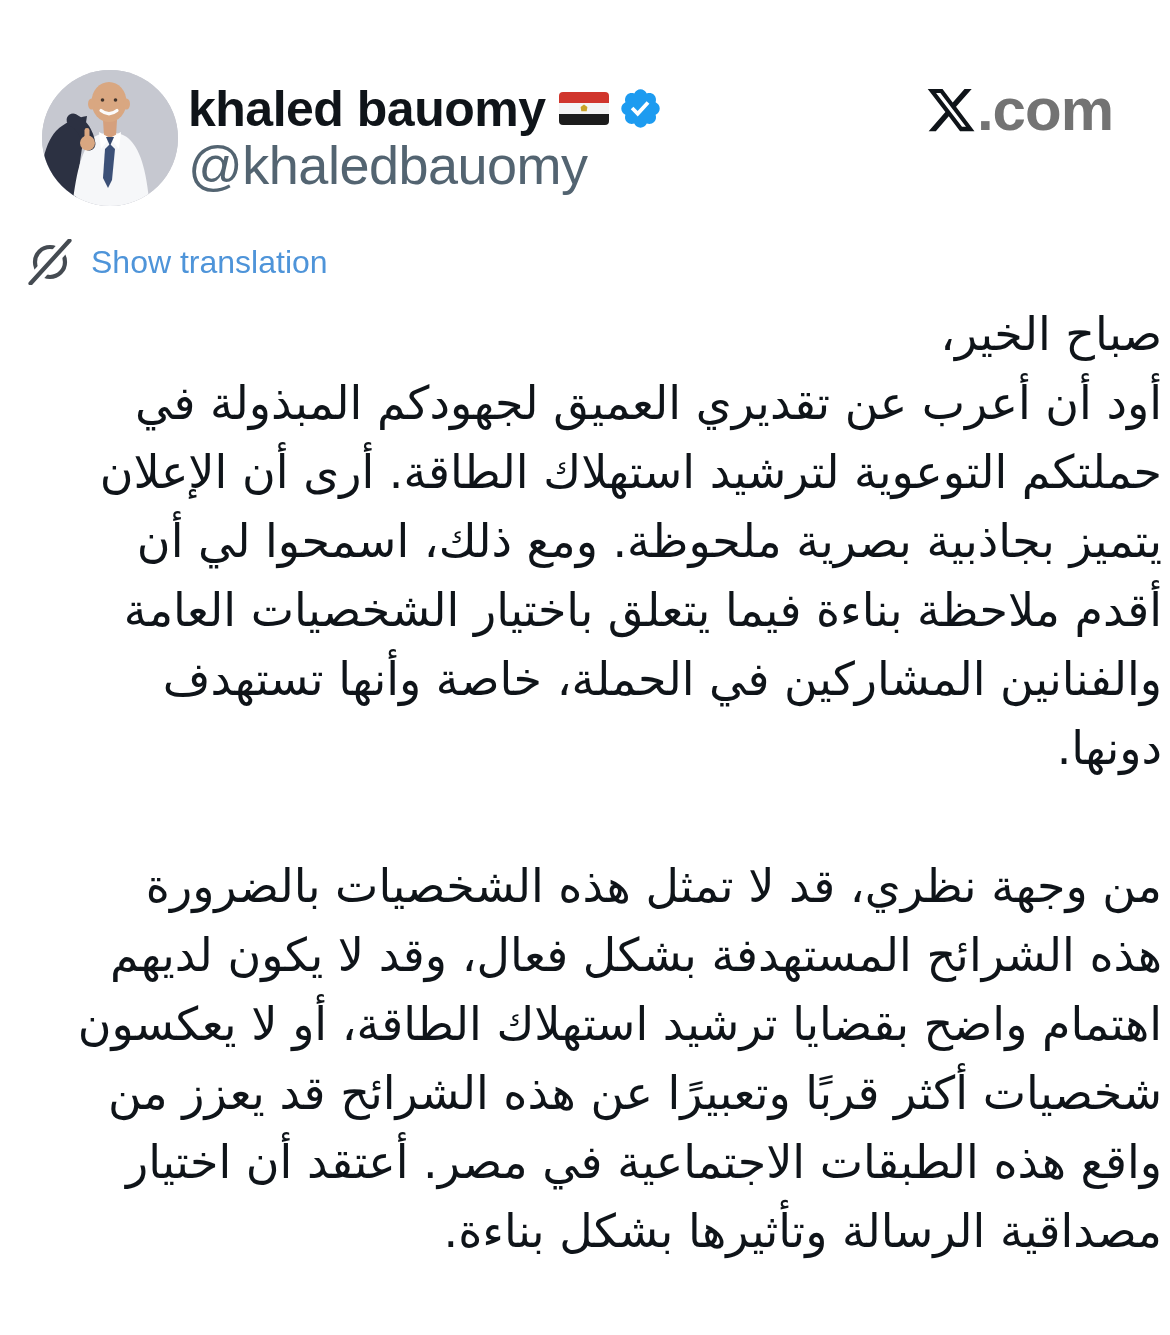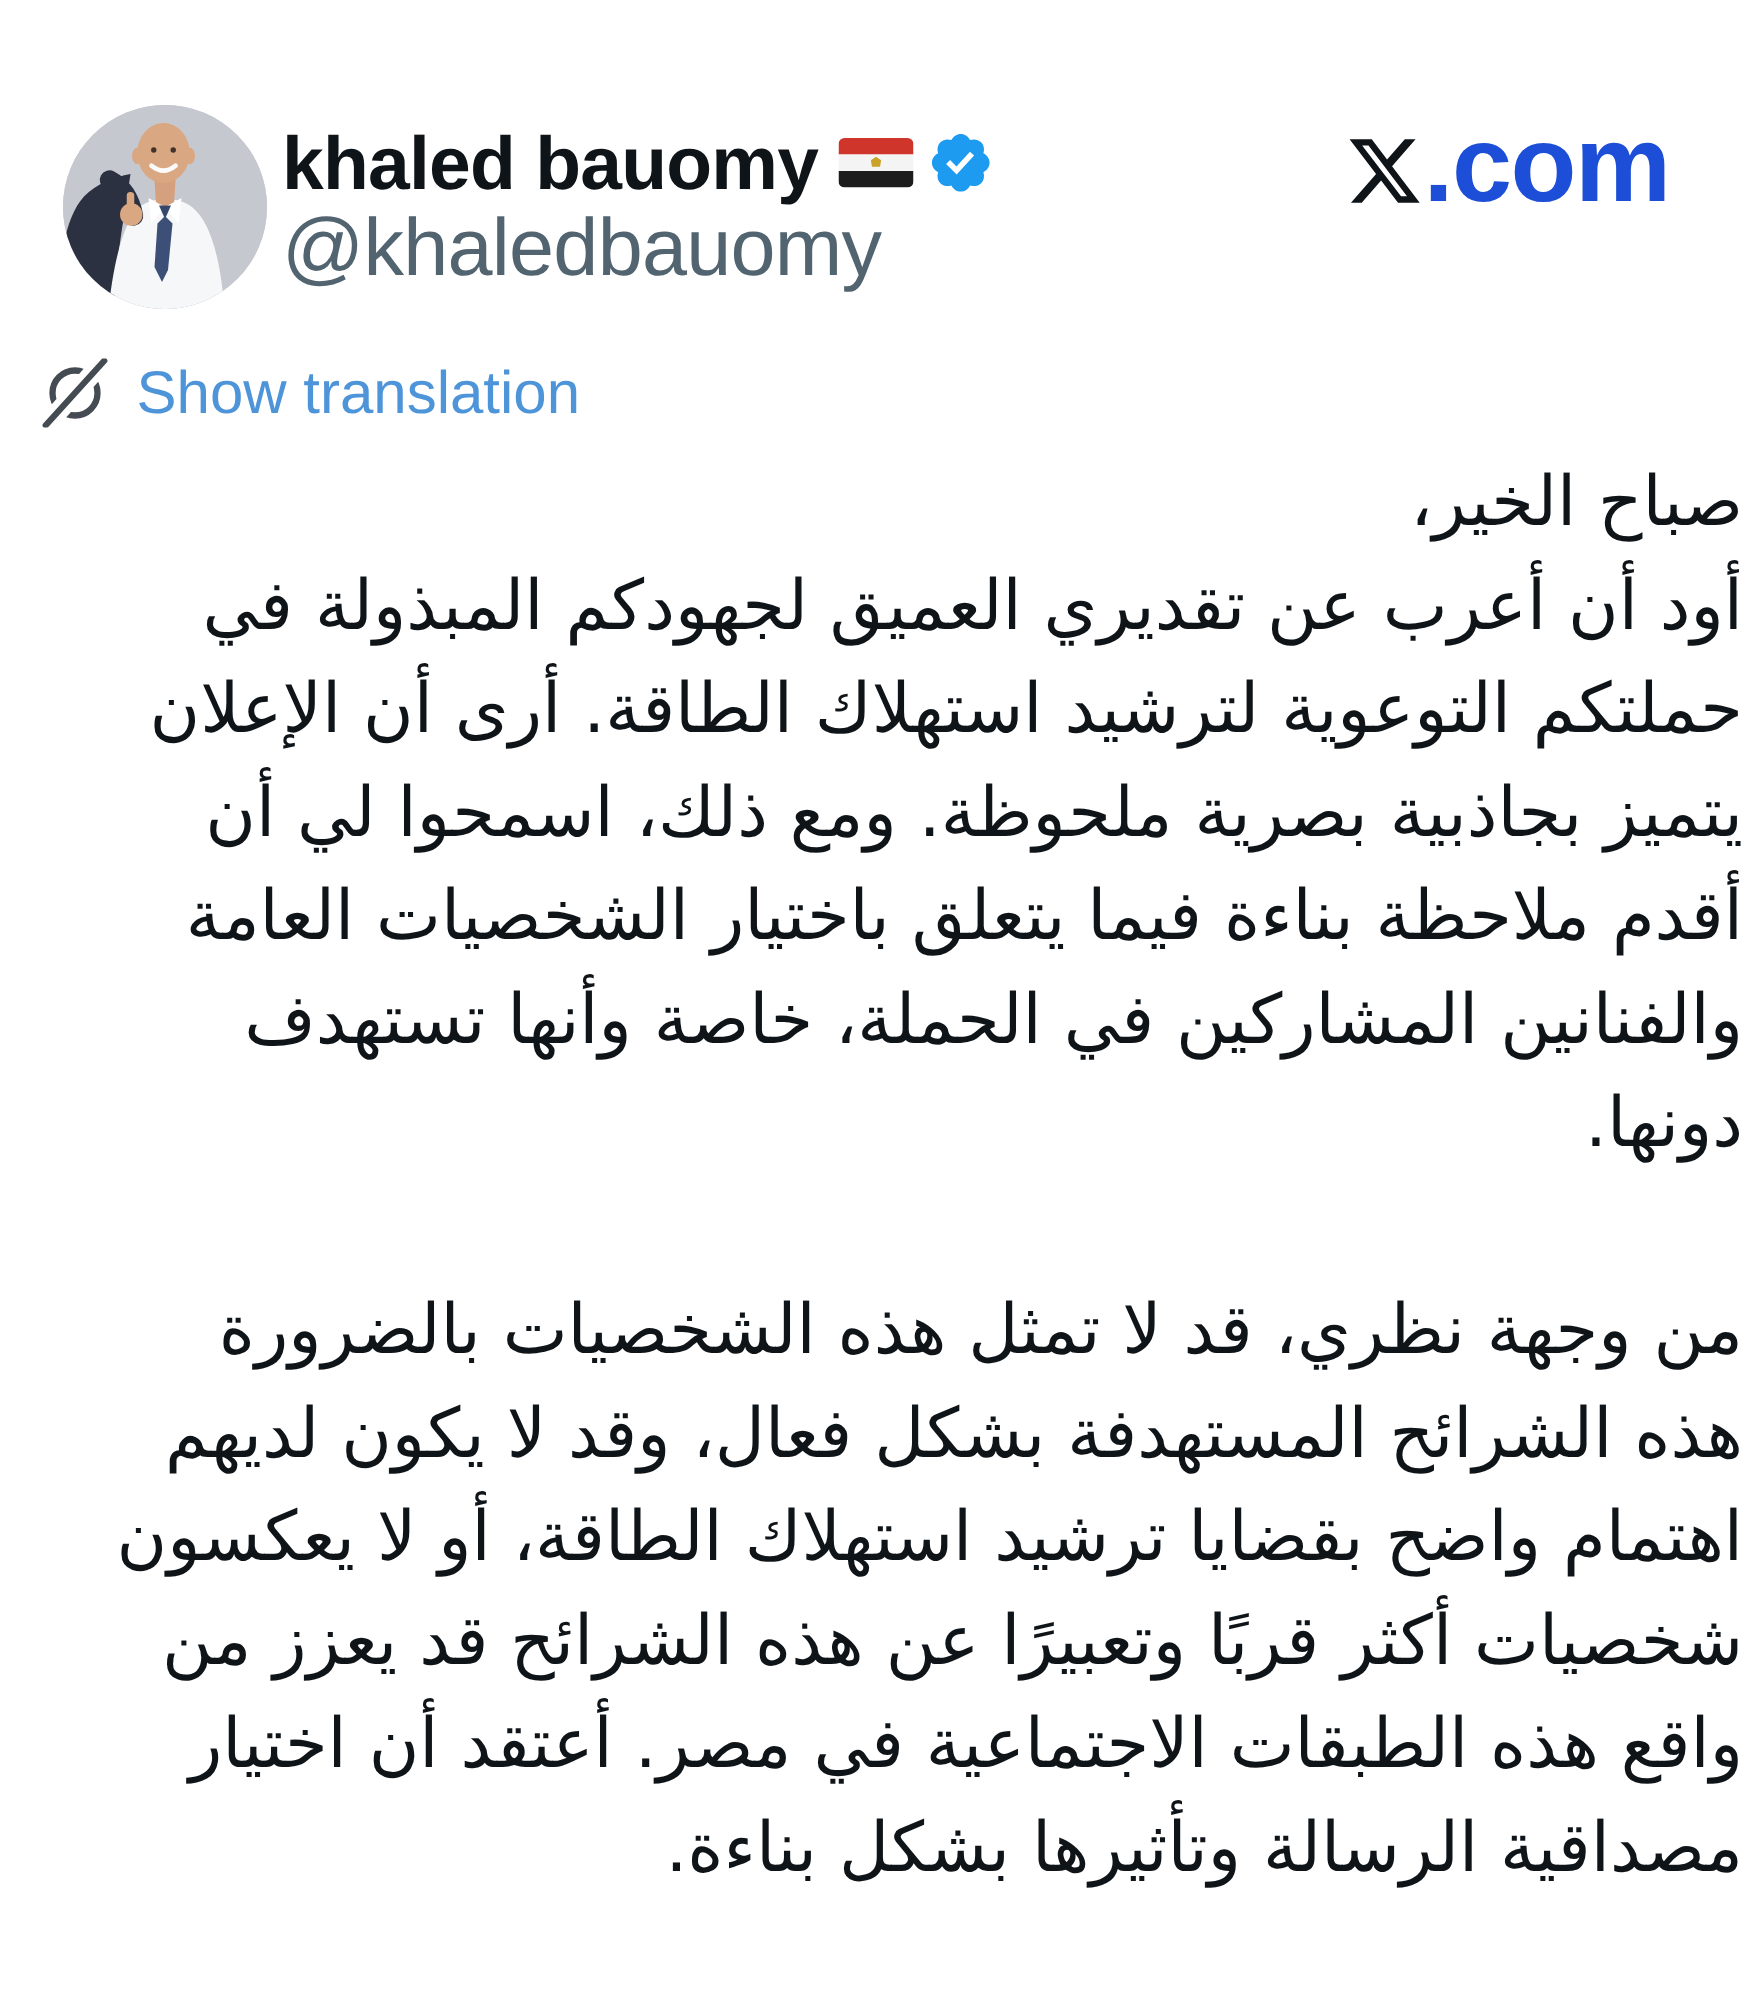--- a/index.html
+++ b/index.html
@@ -29,29 +29,29 @@
   .handle{
     font-size:54px;font-weight:400;color:#536471;
     line-height:57px;letter-spacing:-0.5px;white-space:nowrap;
   }
   .watermark{
     position:absolute;top:80px;right:57px;
     line-height:60px;white-space:nowrap;
   }
   .watermark svg{vertical-align:-6px;}
   .watermark .domain{
-    font-size:72px;font-weight:700;color:#1d4ed8;letter-spacing:-1px;
+    font-size:60px;font-weight:700;color:#737373;letter-spacing:-1px;
   }
   
   .translate-row{
     position:absolute;left:27px;top:238px;
     display:flex;align-items:center;gap:18px;cursor:pointer;
   }
   .translate-label{
-    font-size:40px;color:#4e94d9;line-height:48px;
+    font-size:32px;color:#4e94d9;line-height:48px;
   }
   
   .tweet{
     position:absolute;top:300px;right:8px;left:10px;
     direction:rtl;text-align:right;
     font-family:"DejaVu Sans",sans-serif;
     font-size:46px;color:#0f1419;
   }
   .t-line{height:69px;line-height:69px;white-space:nowrap;}
   .para2{margin-top:69px;}

